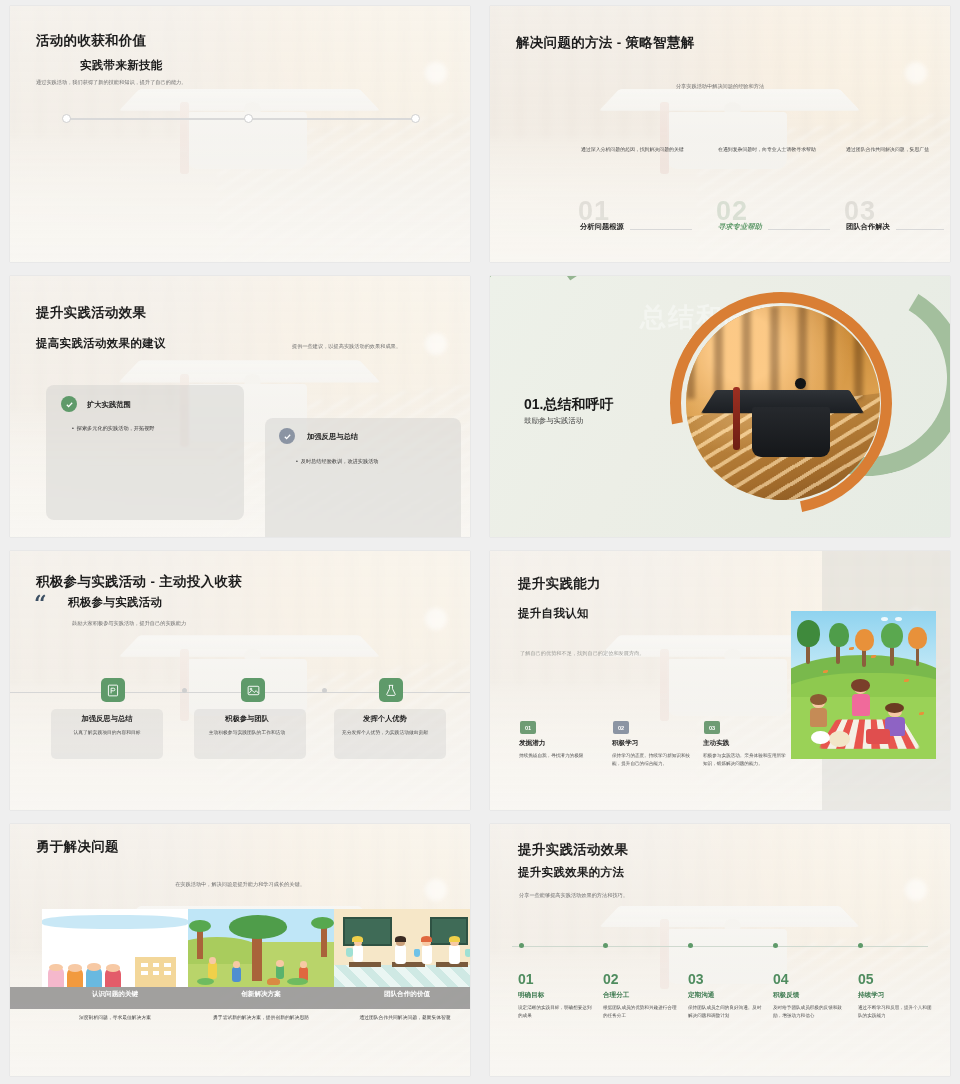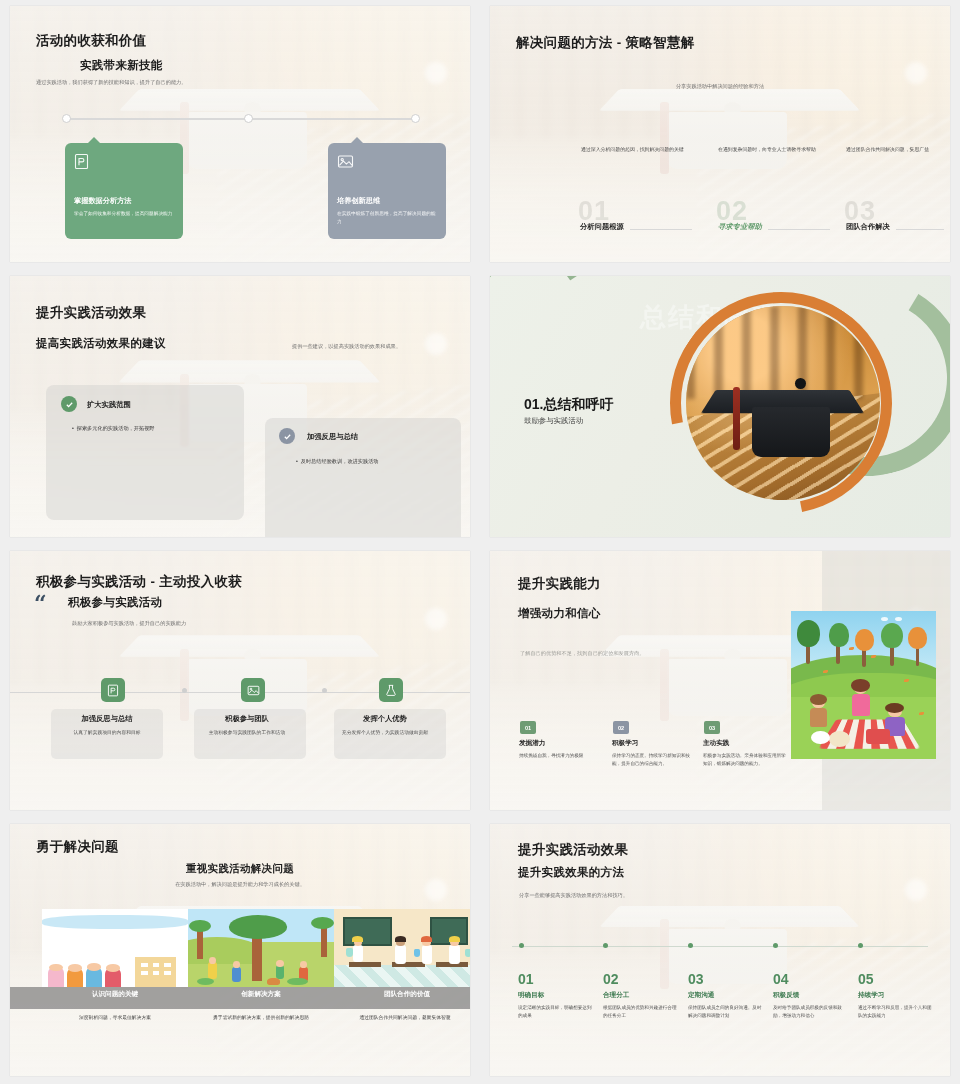--- a/index.html
+++ b/index.html
@@ -308,46 +308,22 @@
 
     <div class="title h1" style="left:26px;top:26px;">活动的收获和价值</div>
     <div class="title h2" style="left:26px;top:52px;margin-left:44px;">实践带来新技能</div>
     <div class="sub" style="position:absolute;left:26px;top:72px;width:340px;">通过实践活动，我们获得了新的技能和知识，提升了自己的能力。</div>
 
     <div class="s1-line"></div>
     <div class="s1-dot" style="left:52px;"></div>
     <div class="s1-dot" style="left:234px;"></div>
     <div class="s1-dot" style="left:401px;"></div>
 
-    <div class="s1-card" style="left:55px;background:#6ea87f;">
-      <div class="notch" style="border-bottom:7px solid #6ea87f;"></div>
-      <div class="ic">
-        <svg width="15" height="17" viewBox="0 0 15 17" fill="none" stroke="#fff" stroke-width="1.1">
-          <rect x="1.5" y="1.5" width="12" height="14" rx="1"></rect>
-            <path d="M5 5.5h3.2a1.7 1.7 0 010 3.4H5V5.5z"></path>
-            <path d="M5 8.9v3.4"></path>
-        </svg>
-      </div>
-      <div class="ct">掌握数据分析方法</div>
-      <div class="cd">学会了如何收集和分析数据，提高问题解决能力</div>
-    </div>
-
-
-    <div class="s1-card" style="left:318px;background:#98a1ae;">
-      <div class="notch" style="border-bottom:7px solid #98a1ae;"></div>
-      <div class="ic">
-        <svg width="17" height="17" viewBox="0 0 17 17" fill="none" stroke="#fff" stroke-width="1.1">
-          <rect x="1.5" y="3" width="14" height="11" rx="1.2"></rect>
-            <circle cx="5.2" cy="6.6" r="1.1"></circle>
-            <path d="M2.4 12.3l4-4.2 3 3 2.6-2.4 3.1 3.6"></path>
-        </svg>
-      </div>
-      <div class="ct">培养创新思维</div>
-      <div class="cd">在实践中锻炼了创新思维，提高了解决问题的能力</div>
-    </div>
+
+
   </div>
 </div>
 
 <div class="cell">
   <div class="slide">
     <div class="bg">
       <div class="warm"></div>
         <div class="pillars"></div>
         <div class="rails"></div>
       <div class="deskglow"></div>
@@ -537,21 +513,21 @@
           <div class="crown"></div>
           <div class="tassel"></div>
         </div>
       <div class="veil"></div>
         <div class="veil2"></div>
         <div class="bokeh"></div>
     </div>
     <div class="s6-pane"></div>
 
     <div class="title h1" style="left:28px;top:24px;">提升实践能力</div>
-    <div class="title h2" style="left:28px;top:55px;">增强动力和信心</div>
+    <div class="title h2" style="left:28px;top:55px;">提升自我认知</div>
     <div class="sub" style="position:absolute;left:30px;top:98px;width:250px;color:#9a9a96;">了解自己的优势和不足，找到自己的定位和发展方向。</div>
 
     <div class="s6-badge" style="left:30px;top:170px;background:#6e9c74;">01</div>
     <div class="s6-badge" style="left:123px;top:170px;background:#8b94a3;">02</div>
     <div class="s6-badge" style="left:214px;top:170px;background:#6e9c74;">03</div>
 
     <div class="s6-col" style="left:29px;top:188px;">
       <div class="t">发掘潜力</div>
       <div class="d">持续挑战自我，寻找潜力的极限</div>
     </div>
@@ -621,21 +597,20 @@
           <div class="knob"></div>
           <div class="crown"></div>
           <div class="tassel"></div>
         </div>
       <div class="veil"></div>
         <div class="veil2"></div>
         <div class="bokeh"></div>
     </div>
 
     <div class="title h1" style="left:26px;top:14px;">勇于解决问题</div>
-    <div class="title h2" style="left:0;right:0;top:38px;text-align:center;font-size:10.5px;">重视实践活动解决问题</div>
     <div class="sub" style="position:absolute;left:0;right:0;top:56px;text-align:center;">在实践活动中，解决问题是提升能力和学习成长的关键。</div>
 
     <div class="s7-img" style="left:32px;">
       <div class="iA">
         <div class="cloudband"></div>
         <div class="school">
             <div class="win" style="left:14%;top:18%;width:16%;height:14%;"></div>
             <div class="win" style="left:42%;top:18%;width:16%;height:14%;"></div>
             <div class="win" style="left:70%;top:18%;width:16%;height:14%;"></div>
             <div class="win" style="left:14%;top:46%;width:16%;height:14%;"></div>

